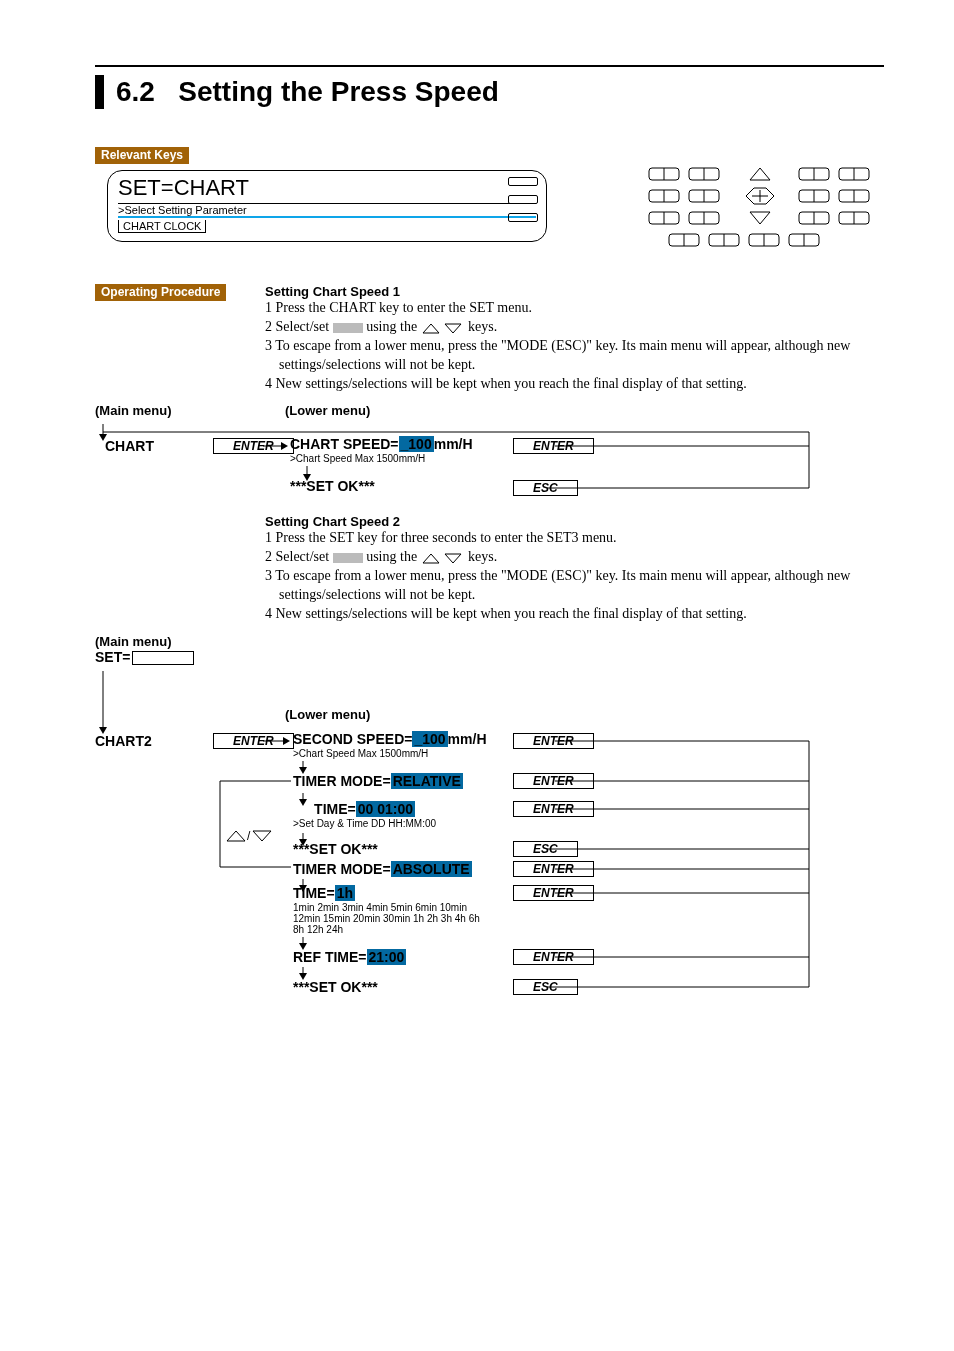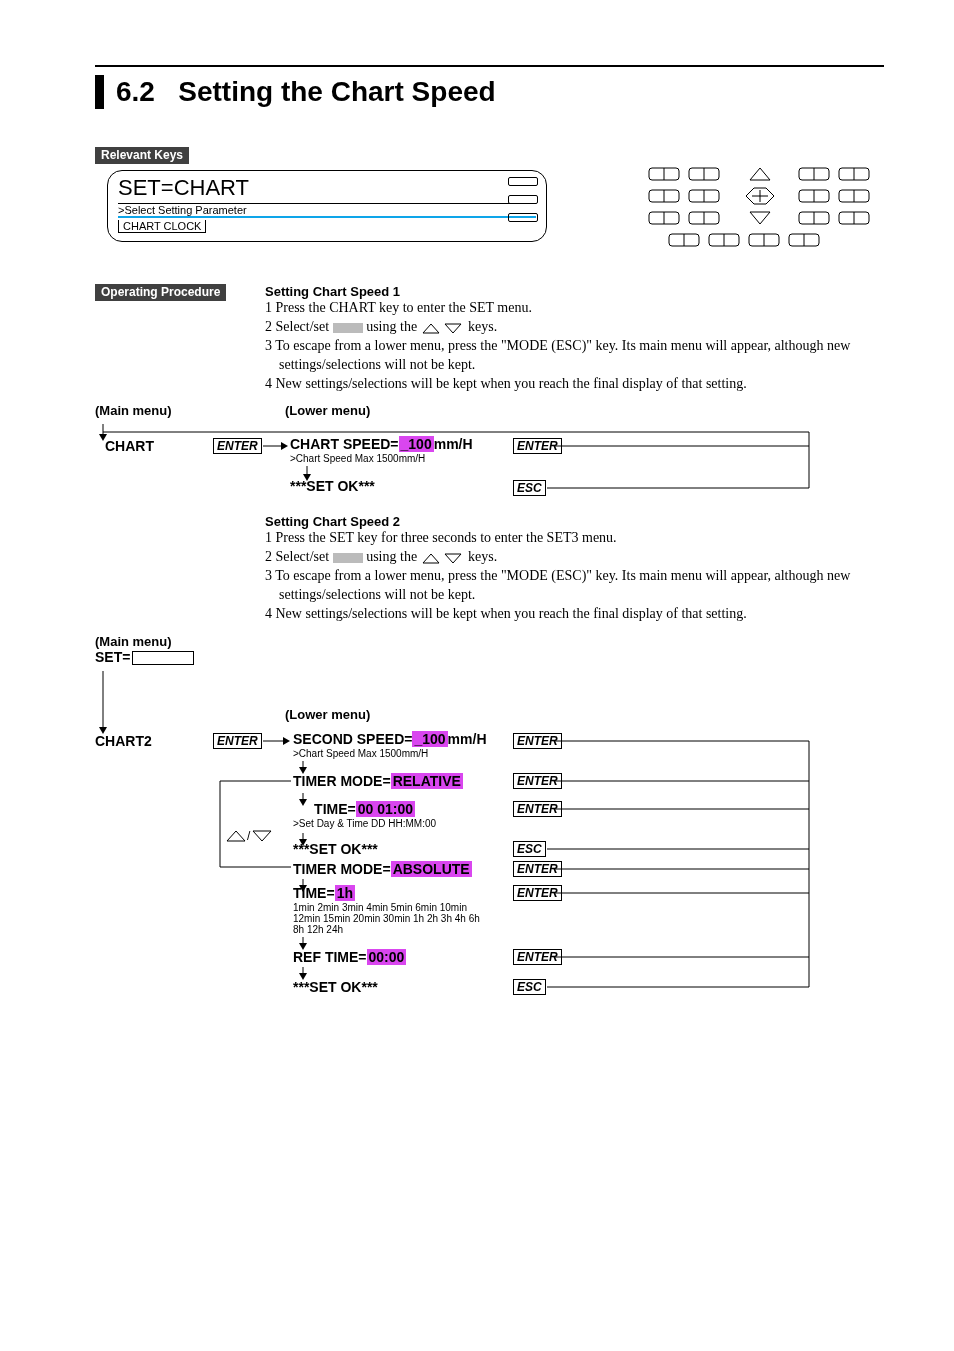--- a/index.html
+++ b/index.html
@@ -32,21 +32,21 @@
     background: #000;
     margin-right: 12px;
   }
   .title-text {
     font-family: Arial, Helvetica, sans-serif;
     font-weight: bold;
     font-size: 28px;
   }
   .reverse-label {
     display: inline-block;
-    background: #404040;
+    background: #a16207;
     color: #fff;
     font-family: Arial, Helvetica, sans-serif;
     font-weight: bold;
     font-size: 12px;
     padding: 1px 6px 2px 6px;
   }
   .keys-area {
     margin-top: 6px;
     margin-bottom: 24px;
     position: relative;
@@ -142,32 +142,32 @@
     font-weight: bold;
     font-size: 14px;
   }
   .enter-key, .esc-key {
     display: inline-block;
     border: 1px solid #000;
     font-family: Arial, Helvetica, sans-serif;
     font-style: italic;
     font-weight: bold;
     font-size: 12px;
-    padding: 0px 3px;
+    padding: 0px 19px;
     line-height: 14px;
   }
   .lower-label {
     font-family: Arial, Helvetica, sans-serif;
     font-weight: bold;
     font-size: 14px;
     white-space: nowrap;
   }
   .lower-label .shade2 {
     display:inline-block;
-    background:#d946ef;
+    background:#0369a1;
     padding: 0 2px;
   }
   .hint {
     font-family: Arial, Helvetica, sans-serif;
     font-size: 10px;
   }
 
   .foot {
     position: absolute;
     left: 0;
@@ -204,21 +204,21 @@
 </head>
 <body>
 
 <div class="page">
   <div class="top-rule"></div>
 
   <div class="title-row">
     <div class="title-bar"></div>
     <div class="title-text">
       <span>6.2</span>&nbsp;&nbsp;
-      <span>Setting the Chart Speed</span>
+      <span>Setting the Press Speed</span>
     </div>
   </div>
 
   <span class="reverse-label">Relevant Keys</span>
 
   <div class="keys-area">
     <div class="lcd-box">
       <div class="lcd-line1">SET=CHART</div>
       <div class="lcd-line2">&gt;Select Setting Parameter</div>
       <div><span class="lcd-line3">CHART  CLOCK</span></div>
@@ -457,21 +457,21 @@
         <span>TIME=</span><span class="shade2">1h</span>
       </span>
       <div class="hint">1min 2min 3min 4min 5min 6min 10min</div>
       <div class="hint">12min 15min 20min 30min 1h 2h 3h 4h 6h</div>
       <div class="hint">8h 12h 24h</div>
     </div>
     <div class="abs" style="left:418px; top:214px;"><span class="enter-key">ENTER</span></div>
 
     <div class="abs" style="left:198px; top:278px;">
       <span class="lower-label">
-        <span>REF TIME=</span><span class="shade2">00:00</span>
+        <span>REF TIME=</span><span class="shade2">21:00</span>
       </span>
     </div>
     <div class="abs" style="left:418px; top:278px;"><span class="enter-key">ENTER</span></div>
 
     <div class="abs bold-sans" style="left:198px; top:308px; font-size:14px;">***SET OK***</div>
     <div class="abs" style="left:418px; top:308px;"><span class="esc-key">ESC</span></div>
   </div>
 
   
 </div>

